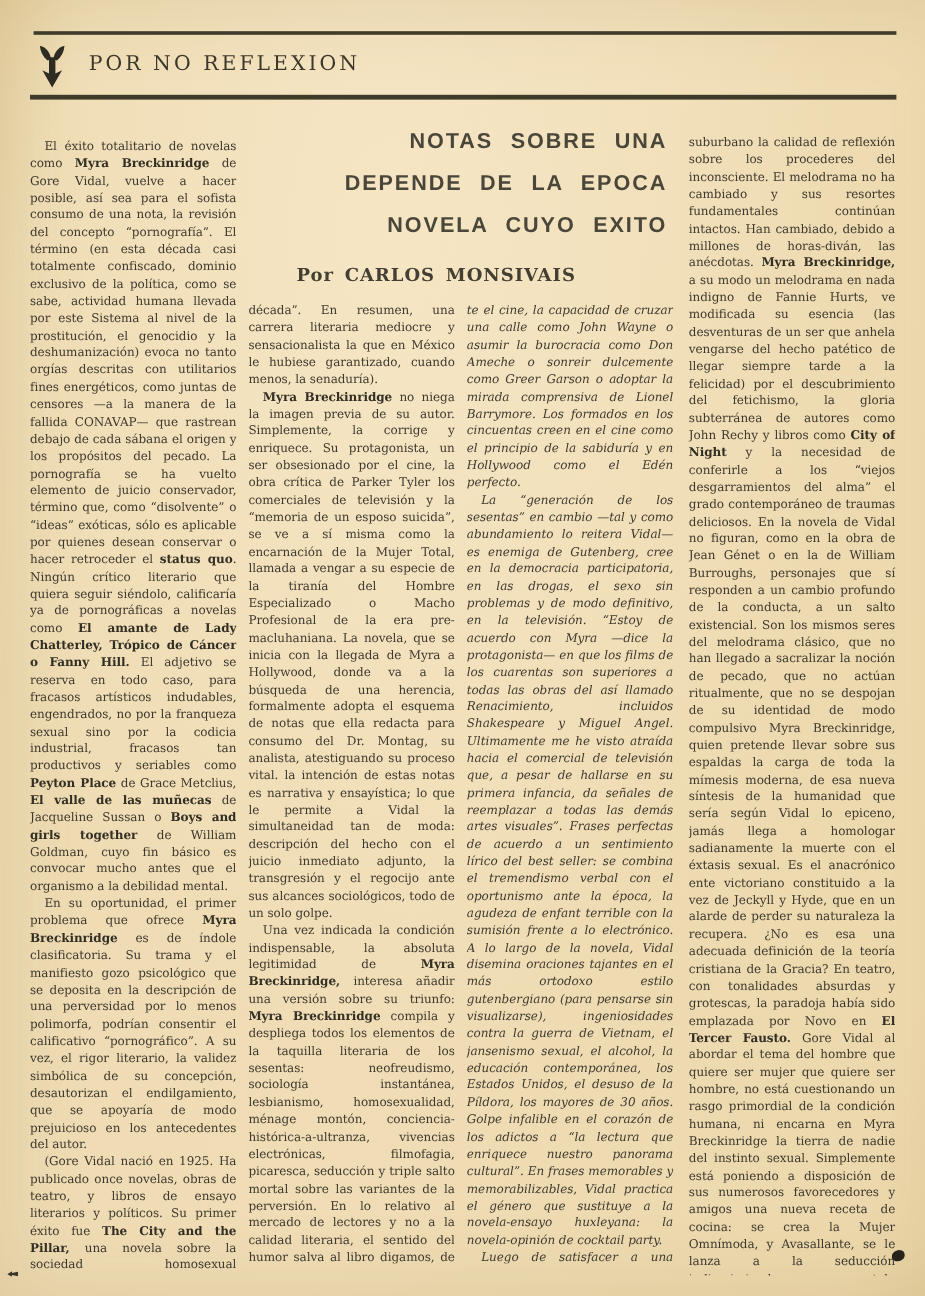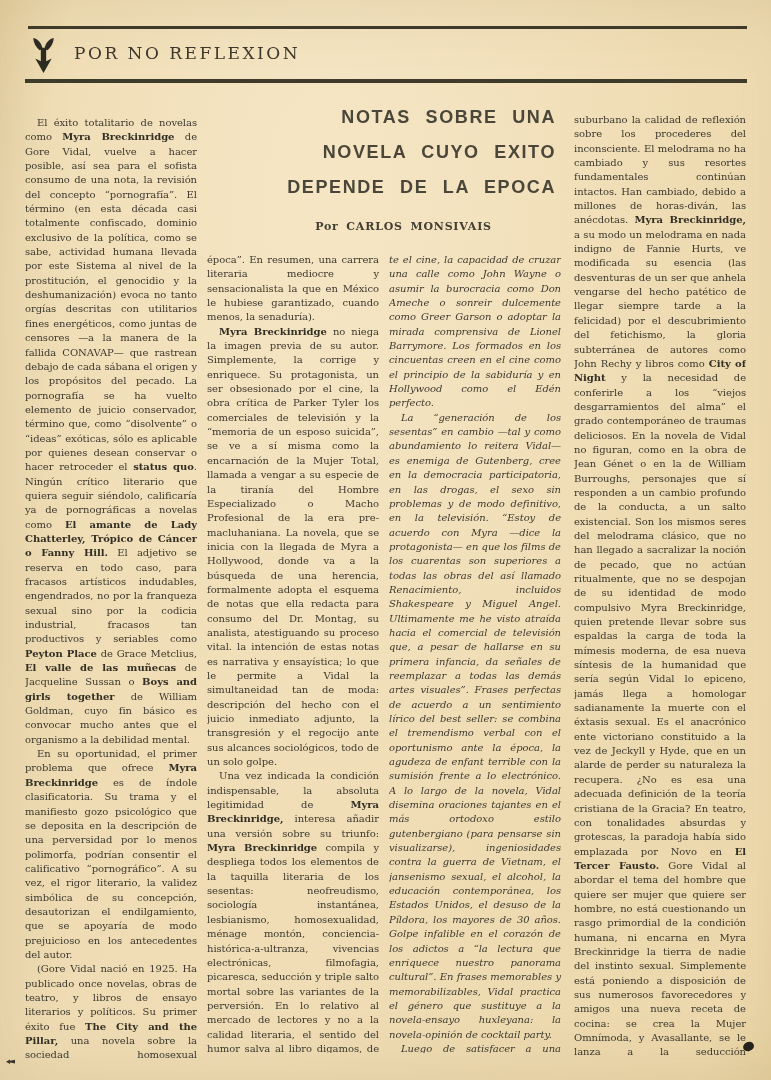--- a/index.html
+++ b/index.html
@@ -28,22 +28,22 @@
     position:absolute;left:200px;top:100px;width:360px;
     text-align:right;
   }
   .title-line{
     font-family:"Liberation Sans", sans-serif;
     font-weight:700;font-size:18px;line-height:35px;
     letter-spacing:1.6px;word-spacing:8px;color:#4a463a;
     padding-right:4px;
   }
   .byline{
-    margin-top:15px;margin-left:47px;text-align:center;
-    font-size:11px;font-weight:700;letter-spacing:.8px;word-spacing:3px;color:#433f32;
+    margin-top:15px;margin-left:47px;text-align:left;
+    font-size:15px;font-weight:700;letter-spacing:.8px;word-spacing:3px;color:#433f32;
   }
   .col{
     position:absolute;width:172px;
     font-size:10px;line-height:14.35px;letter-spacing:-.05px;
     color:#3d392e;text-align:justify;overflow:hidden;
   }
   .col p{margin:0;}
   .col p.indent{text-indent:12px;}
   .col b{font-weight:700;color:#332f24;}
   .col-1{left:25px;top:116px;height:944px;}
@@ -72,32 +72,32 @@
     <path d="M23 1 C 18 2, 15 6, 13.8 12 L 16.8 13 C 20.5 10, 22.5 6, 23 1 Z"></path>
     <path d="M13 35 L 5 21 L 10.4 23.5 L 10.4 10.5 L 15.6 10.5 L 15.6 23.5 L 21 21 Z"></path>
   </svg>
 
   <div class="section-header">POR NO REFLEXION</div>
 
   <div class="rule rule-mid"></div>
 
   <div class="title-block">
     <div class="title-line">NOTAS SOBRE UNA</div>
+    <div class="title-line">DEPENDE DE LA EPOCA</div>
     <div class="title-line">NOVELA CUYO EXITO</div>
-    <div class="title-line">DEPENDE DE LA EPOCA</div>
     <div class="byline">Por CARLOS MONSIVAIS</div>
   </div>
 
   <div class="col col-1">
       <p class="indent">El éxito totalitario de novelas como <b>Myra Breckinridge</b> de Gore Vidal, vuelve a hacer posible, así sea para el sofista consumo de una nota, la revisión del concepto “pornografía”. El término (en esta década casi totalmente confiscado, dominio exclusivo de la política, como se sabe, actividad humana llevada por este Sistema al nivel de la prostitución, el genocidio y la deshumanización) evoca no tanto orgías descritas con utilitarios fines energéticos, como juntas de censores —a la manera de la fallida CONAVAP— que rastrean debajo de cada sábana el origen y los propósitos del pecado. La pornografía se ha vuelto elemento de juicio conservador, término que, como “disolvente” o “ideas” exóticas, sólo es aplicable por quienes desean conservar o hacer retroceder el <b>status quo</b>. Ningún crítico literario que quiera seguir siéndolo, calificaría ya de pornográficas a novelas como <b>El amante de Lady Chatterley, Trópico de Cáncer o Fanny Hill.</b> El adjetivo se reserva en todo caso, para fracasos artísticos indudables, engendrados, no por la franqueza sexual sino por la codicia industrial, fracasos tan productivos y seriables como <b>Peyton Place</b> de Grace Metclius, <b>El valle de las muñecas</b> de Jacqueline Sussan o <b>Boys and girls together</b> de William Goldman, cuyo fin básico es convocar mucho antes que el organismo a la debilidad mental.</p>
       <p class="indent">En su oportunidad, el primer problema que ofrece <b>Myra Breckinridge</b> es de índole clasificatoria. Su trama y el manifiesto gozo psicológico que se deposita en la descripción de una perversidad por lo menos polimorfa, podrían consentir el calificativo “pornográfico”. A su vez, el rigor literario, la validez simbólica de su concepción, desautorizan el endilgamiento, que se apoyaría de modo prejuicioso en los antecedentes del autor.</p>
       <p class="indent">(Gore Vidal nació en 1925. Ha publicado once novelas, obras de teatro, y libros de ensayo literarios y políticos. Su primer éxito fue <b>The City and the Pillar,</b> una novela sobre la sociedad homosexual norteamericana, con el consabido final trágico “que redimía a la obra de su tema prohibido”. <b>El juicio de París, Messiah y Julián</b> son otras tantas contribuciones suyas a la insignificancia novelística. Una pieza teatral,  incluso resultó filmada por Norman Taurog con Jerry Lewis. Ha trabajado en televisión de modo prolífico. Fue candidato fallido a un puesto público y de esa obsesión política nació  obra —si se puede— inferior a  En los últimos años publicó una segunda versión de  con un happy end agregado “para estar a tono con la transformación freudiana de la</p>
     </div>
   <div class="col col-2">
-      <p>época”. En resumen, una carrera literaria mediocre y sensacionalista la que en México le hubiese garantizado, cuando menos, la senaduría).</p>
+      <p>década”. En resumen, una carrera literaria mediocre y sensacionalista la que en México le hubiese garantizado, cuando menos, la senaduría).</p>
       <p class="indent"><b>Myra Breckinridge</b> no niega la imagen previa de su autor. Simplemente, la corrige y enriquece. Su protagonista, un ser obsesionado por el cine, la obra crítica de Parker Tyler los comerciales de televisión y la “memoria de un esposo suicida”, se ve a sí misma como la encarnación de la Mujer Total, llamada a vengar a su especie de la tiranía del Hombre Especializado o Macho Profesional de la era pre-macluhaniana. La novela, que se inicia con la llegada de Myra a Hollywood, donde va a la búsqueda de una herencia, formalmente adopta el esquema de notas que ella redacta para consumo del Dr. Montag, su analista, atestiguando su proceso vital. la intención de estas notas es narrativa y ensayística; lo que le permite a Vidal la simultaneidad tan de moda: descripción del hecho con el juicio inmediato adjunto, la transgresión y el regocijo ante sus alcances sociológicos, todo de un solo golpe.</p>
       <p class="indent">Una vez indicada la condición indispensable, la absoluta legitimidad de <b>Myra Breckinridge,</b> interesa añadir una versión sobre su triunfo: <b>Myra Breckinridge</b> compila y despliega todos los elementos de la taquilla literaria de los sesentas: neofreudismo, sociología instantánea, lesbianismo, homosexualidad, ménage montón, conciencia-histórica-a-ultranza, vivencias electrónicas, filmofagia, picaresca, seducción y triple salto mortal sobre las variantes de la perversión. En lo relativo al mercado de lectores y no a la calidad literaria, el sentido del humor salva al libro digamos, de la grotecidad de <b>Last Exit to Brooklyn</b> de Hubert Selby y la obsesión sociologizante lo exime de la monotonía colchonar de obras como <b>Candy</b> de Terry Southern. La mezcla de los ingredientes necesariamente llamados a promover la venta se realiza con habilidad. En primer término, Myra es un personaje fiel a su década, los cincuentas. lo que corrobora en el lector su predilección por las fichas cronológicas que actúan como implacable determinismo. Es decir, se dice “generación de los cincuentas” y ya se anticipa el enloquecimiento an-</p>
     </div>
   <div class="col col-3">
       <p>te el cine, la capacidad de cruzar una calle como John Wayne o asumir la burocracia como Don Ameche o sonreir dulcemente como Greer Garson o adoptar la mirada comprensiva de Lionel Barrymore. Los formados en los cincuentas creen en el cine como el principio de la sabiduría y en Hollywood como el Edén perfecto.</p>
       <p class="indent">La “generación de los sesentas” en cambio —tal y como abundamiento lo reitera Vidal— es enemiga de Gutenberg, cree en la democracia participatoria, en las drogas, el sexo sin problemas y de modo definitivo, en la televisión. “Estoy de acuerdo con Myra —dice la protagonista— en que los films de los cuarentas son superiores a todas las obras del así llamado Renacimiento, incluidos Shakespeare y Miguel Angel. Ultimamente me he visto atraída hacia el comercial de televisión que, a pesar de hallarse en su primera infancia, da señales de reemplazar a todas las demás artes visuales”. Frases perfectas de acuerdo a un sentimiento lírico del best seller: se combina el tremendismo verbal con el oportunismo ante la época, la agudeza de enfant terrible con la sumisión frente a lo electrónico. A lo largo de la novela, Vidal disemina oraciones tajantes en el más ortodoxo estilo gutenbergiano (para pensarse sin visualizarse), ingeniosidades contra la guerra de Vietnam, el jansenismo sexual, el alcohol, la educación contemporánea, los Estados Unidos, el desuso de la Píldora, los mayores de 30 años. Golpe infalible en el corazón de los adictos a “la lectura que enriquece nuestro panorama cultural”. En frases memorables y memorabilizables, Vidal practica el género que sustituye a la novela-ensayo huxleyana: la novela-opinión de cocktail party.</p>
       <p class="indent">Luego de satisfacer a una siempre ávida legión de cinéfilos, cuyo orden de comparaciones y metáforas nace de Sabú y concluye ahora en Satjit Khan (de la serie  Vidal se dirige al auditorio antiguo de la pornografía, que únicamente solicitaba la excitación que compensase su debilidad imaginativa, sino al público que no puede fallar: no al público nuevo de “analizados”, que anhelan de las novelas la posibilidad de ejercer su jerga, que quieren otorgarle a su voyeurismo</p>
     </div>
   <div class="col col-4">
       <p>suburbano la calidad de reflexión sobre los procederes del inconsciente. El melodrama no ha cambiado y sus resortes fundamentales continúan intactos. Han cambiado, debido a millones de horas-diván, las anécdotas. <b>Myra Breckinridge,</b> a su modo un melodrama en nada indigno de Fannie Hurts, ve modificada su esencia (las desventuras de un ser que anhela vengarse del hecho patético de llegar siempre tarde a la felicidad) por el descubrimiento del fetichismo, la gloria subterránea de autores como John Rechy y libros como <b>City of Night</b> y la necesidad de conferirle a los “viejos desgarramientos del alma” el grado contemporáneo de traumas deliciosos. En la novela de Vidal no figuran, como en la obra de Jean Génet o en la de William Burroughs, personajes que sí responden a un cambio profundo de la conducta, a un salto existencial. Son los mismos seres del melodrama clásico, que no han llegado a sacralizar la noción de pecado, que no actúan ritualmente, que no se despojan de su identidad de modo compulsivo Myra Breckinridge, quien pretende llevar sobre sus espaldas la carga de toda la mímesis moderna, de esa nueva síntesis de la humanidad que sería según Vidal lo epiceno, jamás llega a homologar sadianamente la muerte con el éxtasis sexual. Es el anacrónico ente victoriano constituido a la vez de Jeckyll y Hyde, que en un alarde de perder su naturaleza la recupera. ¿No es esa una adecuada definición de la teoría cristiana de la Gracia? En teatro, con tonalidades absurdas y grotescas, la paradoja había sido emplazada por Novo en <b>El Tercer Fausto.</b> Gore Vidal al abordar el tema del hombre que quiere ser mujer que quiere ser hombre, no está cuestionando un rasgo primordial de la condición humana, ni encarna en Myra Breckinridge la tierra de nadie del instinto sexual. Simplemente está poniendo a disposición de sus numerosos favorecedores y amigos una nueva receta de cocina: se crea la Mujer Omnímoda, y Avasallante, se le lanza a la seducción indiscriminada, se pone en tela de juicio su sexo y se regala una solución al gusto de todos. Se desvanece la novela y se cierra la trampa. En ella nada más han caído los snobs cincuentones que han hecho de la perversidad su añoranza privada y sentimental. Sigue sin escribirse la novela completamente ambigua, donde el personaje disponga en forma ubicua de su rostro-Adán y su rostro-Eva. En el caso de Vidal, lo cósmico, el anhelo de reconciliar las 2 mitades de Topos Uranus, se reduce a comprobar el número de ediciones y traducciones. La sexualidad límite sigue disponiendo de clientes y continúa urgida de intérpretes.</p>

